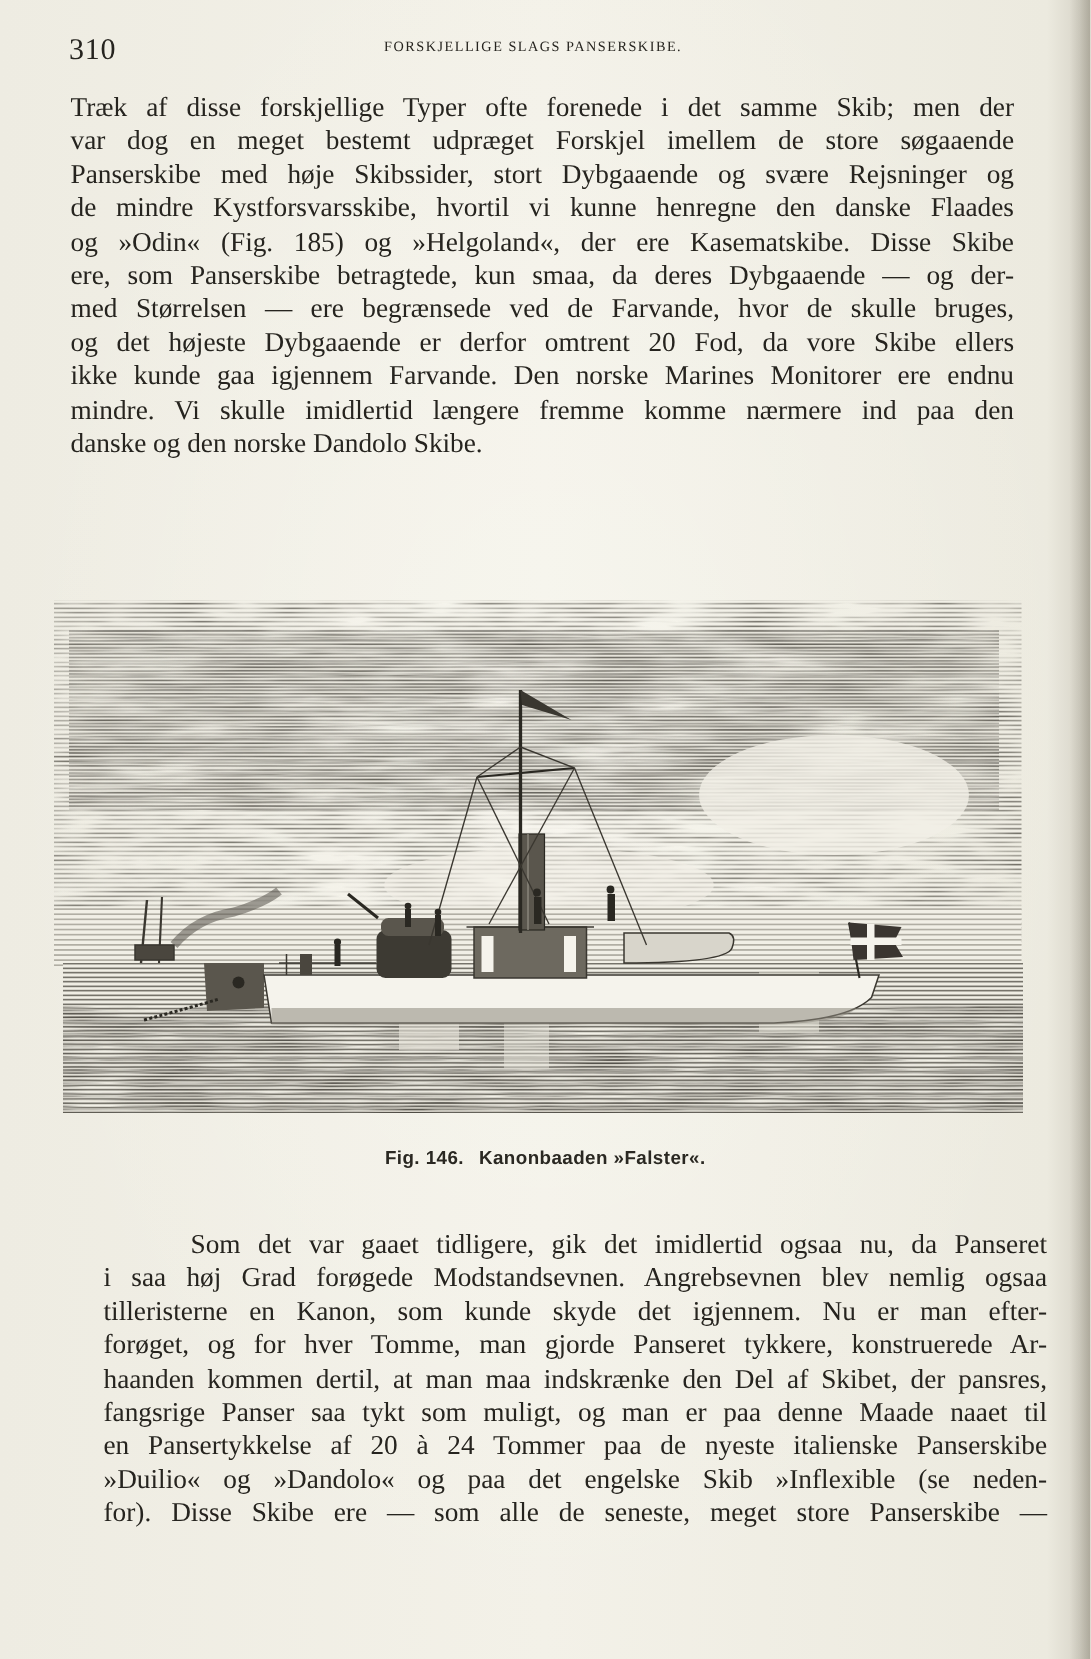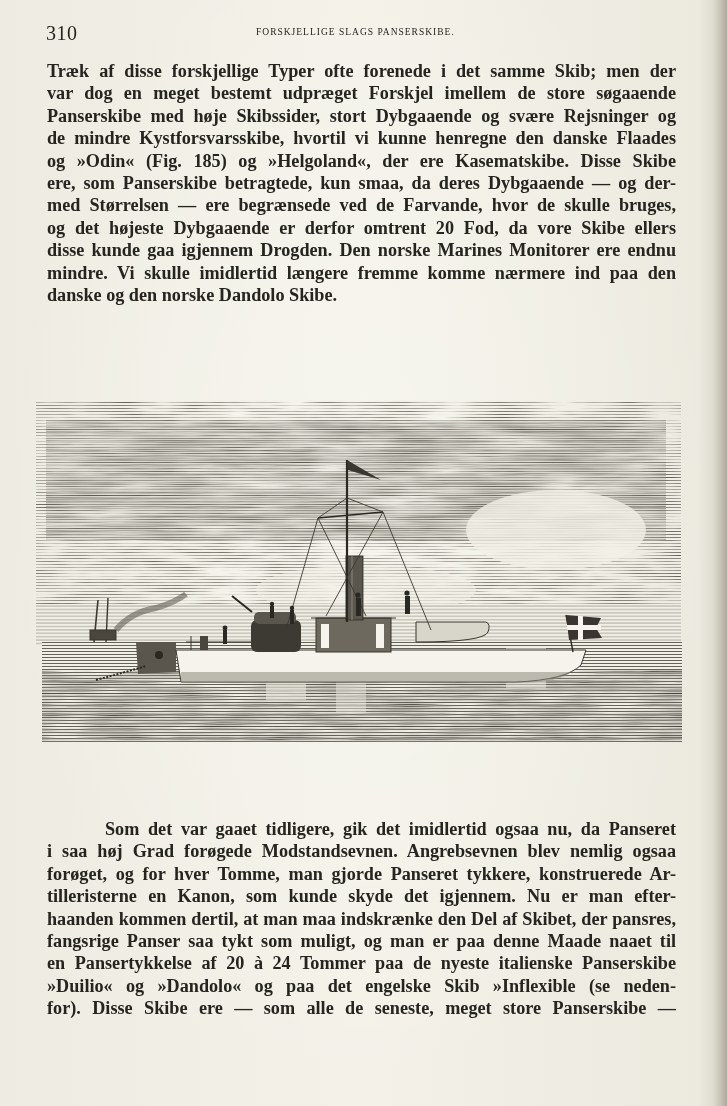--- a/index.html
+++ b/index.html
@@ -30,31 +30,30 @@
   }
   .running-head {
     position: absolute; left: 210px; top: 5px;
     font-size: 9.5px; letter-spacing: 1px;
     font-family: "Liberation Serif", serif;
   }
   .para {
     position: absolute; left: 47px; width: 629px;
     font-family: "Liberation Serif", serif;
     font-size: 18.2px;
-    font-weight: bold;
   }
   .para .line {
     display: block; height: 22.4px; line-height: 22.4px;
     text-align: justify; text-align-last: justify;
     white-space: nowrap; overflow: visible;
   }
   .para .line.last { text-align-last: left; }
   .para .line.indent { padding-left: 58px; }
   .p1 { top: 60px; }
-  .p2 { top: 818px; }
+  .p2 { top: 818px; margin-left: 22px; }
 
   .figure {
     position: absolute; left: 36px; top: 380px; width: 650px; height: 370px;
   }
   .figure svg { display: block; }
   .caption {
     position: absolute; top: 765px; left: 0; width: 727px;
     text-align: center;
     font-family: "Liberation Sans", sans-serif;
     font-size: 12.5px; font-weight: bold; letter-spacing: 0.3px;
@@ -75,21 +74,21 @@
 
   <div class="para p1">
     <span class="line">Træk af disse forskjellige Typer ofte forenede i det samme Skib; men der</span>
     <span class="line">var dog en meget bestemt udpræget Forskjel imellem de store søgaaende</span>
     <span class="line">Panserskibe med høje Skibssider, stort Dybgaaende og svære Rejsninger og</span>
     <span class="line">de mindre Kystforsvarsskibe, hvortil vi kunne henregne den danske Flaades</span>
     <span class="line">og »Odin« (Fig. 185) og »Helgoland«, der ere Kasematskibe. Disse Skibe</span>
     <span class="line">ere, som Panserskibe betragtede, kun smaa, da deres Dybgaaende — og der-</span>
     <span class="line">med Størrelsen — ere begrænsede ved de Farvande, hvor de skulle bruges,</span>
     <span class="line">og det højeste Dybgaaende er derfor omtrent 20 Fod, da vore Skibe ellers</span>
-    <span class="line">disse kunde gaa igjennem Drogden. Den norske Marines Monitorer ere endnu</span>
+    <span class="line">ikke kunde gaa igjennem Farvande. Den norske Marines Monitorer ere endnu</span>
     <span class="line">mindre. Vi skulle imidlertid længere fremme komme nærmere ind paa den</span>
     <span class="line last">danske og den norske Dandolo Skibe.</span>
   </div>
 
   <div class="figure">
     <svg width="650" height="370" viewBox="0 0 650 370" xmlns="http://www.w3.org/2000/svg">
       <defs>
         <pattern id="hatch" width="6" height="3" patternUnits="userSpaceOnUse">
           <rect width="6" height="3" fill="#f1efe6"></rect>
           <line x1="0" y1="1.5" x2="6" y2="1.5" stroke="#55524a" stroke-width="0.9"></line>
@@ -198,25 +197,28 @@
             <circle cx="256" cy="228" r="2.2"></circle>
           <rect x="320" y="218" width="5" height="18"></rect>
             <circle cx="322" cy="215" r="2.6"></circle>
           <rect x="369" y="216" width="5" height="18"></rect>
             <circle cx="371" cy="213" r="2.6"></circle>
         </g>
       </g>
     </svg>
   </div>
 
+  <div class="caption">
+    <span class="fignum">Fig. 146.</span><span>Kanonbaaden »Falster«.</span>
+  </div>
 
   <div class="para p2">
     <span class="line indent">Som det var gaaet tidligere, gik det imidlertid ogsaa nu, da Panseret</span>
     <span class="line">i saa høj Grad forøgede Modstandsevnen. Angrebsevnen blev nemlig ogsaa</span>
+    <span class="line">tilleristerne en Kanon, som kunde skyde det igjennem. Nu er man efter-</span>
     <span class="line">forøget, og for hver Tomme, man gjorde Panseret tykkere, konstruerede Ar-</span>
-    <span class="line">tilleristerne en Kanon, som kunde skyde det igjennem. Nu er man efter-</span>
     <span class="line">haanden kommen dertil, at man maa indskrænke den Del af Skibet, der pansres,</span>
     <span class="line">fangsrige Panser saa tykt som muligt, og man er paa denne Maade naaet til</span>
     <span class="line">en Pansertykkelse af 20 à 24 Tommer paa de nyeste italienske Panserskibe</span>
     <span class="line">»Duilio« og »Dandolo« og paa det engelske Skib »Inflexible (se neden-</span>
     <span class="line">for). Disse Skibe ere — som alle de seneste, meget store Panserskibe —</span>
   </div>
 </div>
 
 </body></html>

